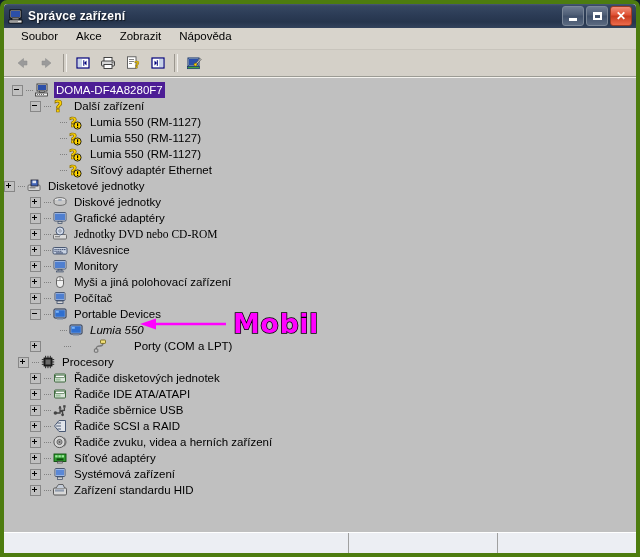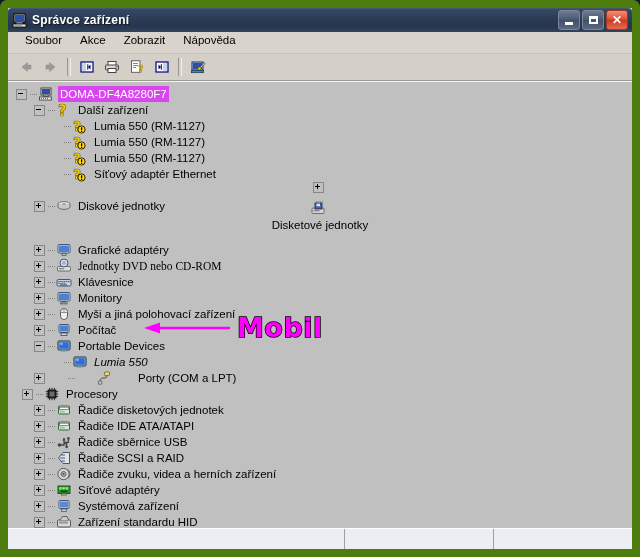--- a/index.html
+++ b/index.html
@@ -6,21 +6,21 @@
   body{
     width:640px;height:557px;overflow:hidden;
     font-family:"Liberation Sans", sans-serif;
     background:#0d1b2a;
     -webkit-font-smoothing:none;
   }
   .window{
     position:absolute;left:0;top:0;width:640px;height:557px;
     box-sizing:border-box;
     background:#d4d0c8;
-    border:8px solid #4d7c0f;
+    border:4px solid #4d7c0f;
     border-radius:7px 7px 0 0;
     display:flex;flex-direction:column;
   }
   
   .titlebar{
     height:24px;flex:0 0 24px;
     background:linear-gradient(to bottom,#4a5a74 0%,#364761 8%,#2c3c56 45%,#26354d 75%,#33435c 100%);
     border-radius:4px 4px 0 0;
     display:flex;align-items:center;
     padding:0 2px 0 4px;
@@ -112,21 +112,21 @@
     width:8px;flex:0 0 8px;height:16px;position:relative;
   }
   .dotline::before{
     content:"";position:absolute;left:0;top:8px;width:7px;height:1px;
     background:repeating-linear-gradient(to right,#808080 0 1px,transparent 1px 2px);
   }
   .icon{
     width:16px;height:16px;flex:0 0 16px;margin-right:4px;position:relative;
   }
   .label{line-height:16px;padding:0 2px;}
-  .label.selected{background:#d946ef;color:#ffffff;}
+  .label.selected{background:#4c1d95;color:#ffffff;}
 
   
   .ic svg{display:block;width:16px;height:16px;}
 
   
   .anno-arrow{
     position:absolute;pointer-events:none;
   }
   .anno-text{
     position:absolute;
@@ -335,21 +335,21 @@
           <span class="icon ic">
             <svg viewBox="0 0 16 16">
       <text x="1" y="12.5" font-family="DejaVu Sans" font-size="14" font-weight="bold" fill="#ffd400" stroke="#8a6d00" stroke-width=".7">?</text>
       <circle cx="9.5" cy="11.5" r="3.6" fill="#ffd400" stroke="#000" stroke-width=".8"></circle>
       <rect x="9" y="9.3" width="1.2" height="2.8" fill="#000"></rect>
       <rect x="9" y="12.8" width="1.2" height="1.2" fill="#000"></rect>
     </svg>
           </span>
           <span class="label">Síťový adaptér Ethernet</span>
         </div>
-        <div class="row" style=" flex-direction: column;">
+        <div class="row" style="">
           <div class="expander plus"></div>
           <div class="dotline"></div>
           <span class="icon ic">
             <svg viewBox="0 0 16 16">
       <rect x="2" y="7" width="12" height="5.5" rx="1" fill="#d6d6d6" stroke="#555" stroke-width=".8"></rect>
       <rect x="3.5" y="9" width="6" height="1.4" fill="#8a8a8a"></rect>
       <rect x="5" y="2" width="7" height="6" fill="#4466b8" stroke="#223" stroke-width=".8"></rect>
       <rect x="6.5" y="2.6" width="3.5" height="2.6" fill="#dfe4f0"></rect>
     </svg>
           </span>
@@ -360,21 +360,21 @@
           <div class="dotline"></div>
           <span class="icon ic">
             <svg viewBox="0 0 16 16">
       <ellipse cx="8" cy="6" rx="6" ry="2.4" fill="#e8e8e8" stroke="#555" stroke-width=".8"></ellipse>
       <path d="M2 6 v3 a6 2.4 0 0 0 12 0 v-3" fill="#c8c8c8" stroke="#555" stroke-width=".8"></path>
       <ellipse cx="8" cy="6" rx="2.2" ry="1" fill="#9aa6b8"></ellipse>
     </svg>
           </span>
           <span class="label">Diskové jednotky</span>
         </div>
-        <div class="row" style="padding-left: 26px; margin-top: 28px;">
+        <div class="row" style="padding-left: 26px;">
           <div class="expander plus"></div>
           <div class="dotline"></div>
           <span class="icon ic">
             <svg viewBox="0 0 16 16">
       <rect x="2" y="2.5" width="12" height="8.5" rx="1" fill="#dfe6f2" stroke="#3a4a66" stroke-width=".9"></rect>
       <rect x="3" y="3.5" width="10" height="6.5" fill="#4f7fd0"></rect>
       <rect x="6" y="11.5" width="4" height="2" fill="#c8c8c8" stroke="#3a4a66" stroke-width=".7"></rect>
     </svg>
           </span>
           <span class="label">Grafické adaptéry</span>

